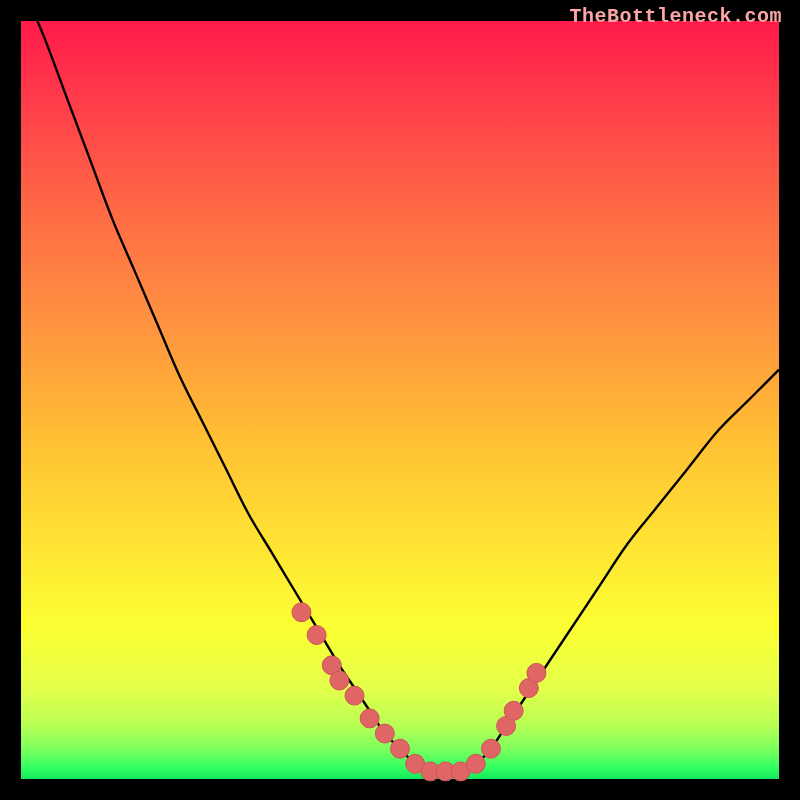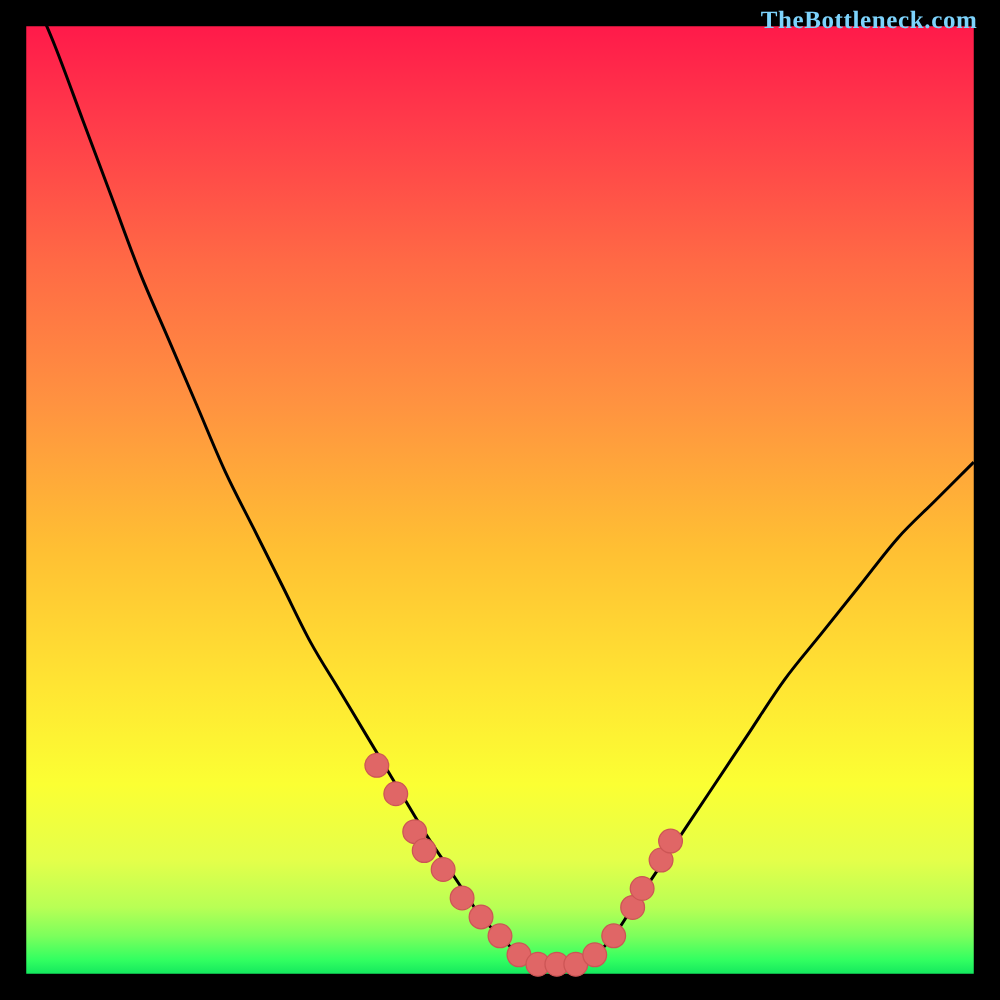--- a/index.html
+++ b/index.html
@@ -14,24 +14,24 @@
     position: absolute;
     top: 0;
     left: 0;
     width: 800px;
     height: 800px;
   }
   .watermark {
     position: absolute;
     top: 5px;
     right: 18px;
-    font-family: Liberation Serif, serif;
+    font-family: Liberation Mono, monospace;
     font-size: 20px;
     font-weight: bold;
-    color: #7dd3fc;
+    color: #fca5a5;
     letter-spacing: 0.5px;
   }
   svg {
     display: block;
   }
 </style>
 </head>
 <body>
 
 <div class="canvas-container">

